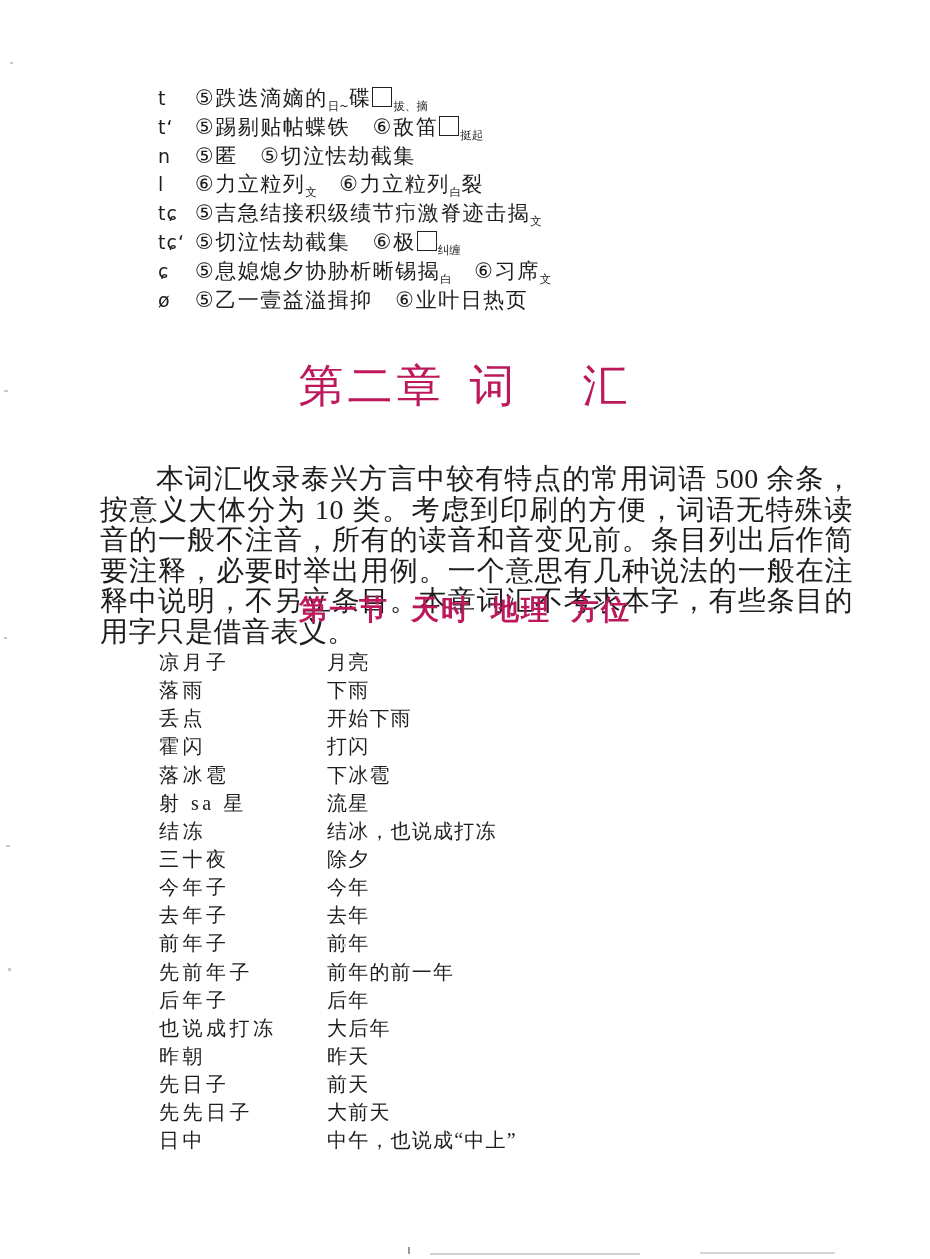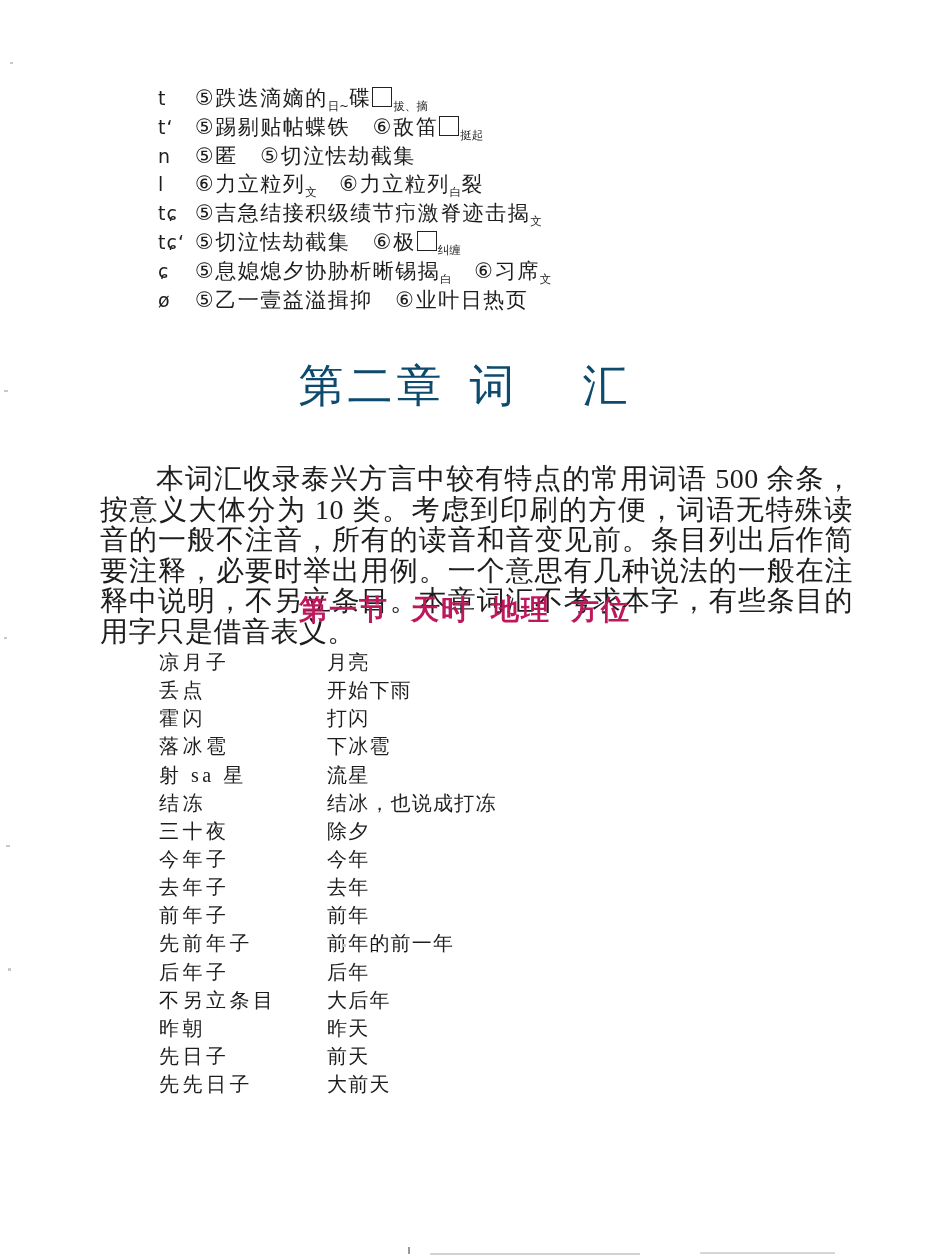--- a/index.html
+++ b/index.html
@@ -22,21 +22,21 @@
   .phon-segs{font-family:"DejaVu Sans","Liberation Serif",sans-serif;white-space:nowrap;}
   .phon-segs .chars{letter-spacing:1.5px;text-align:center;}
   .phon-segs .sub{font-size:11.5px;letter-spacing:0;vertical-align:-5px;}
   .char-box{
     display:inline-block;width:18px;height:18px;
     border:1.6px solid #222;vertical-align:-2px;margin:0 1px;
   }
   
   .chapter-title{
     position:absolute;top:356px;left:0;width:100%;
-    text-align:center;font-size:45px;letter-spacing:4px;color:#0c4a6e;
+    text-align:center;font-size:45px;letter-spacing:4px;color:#be185d;
   }
   .chapter-title .gap-s{margin-right:24px;}
   .chapter-title .gap-l{margin-right:64px;}
   
   .intro{
     position:absolute;left:100px;top:452px;width:753px;
     font-size:28px;line-height:30.5px;
     text-align:justify;text-indent:2em;letter-spacing:0.4px;margin-top:12px;
   }
   
@@ -111,20 +111,24 @@
   <div class="section-title">
     <span class="sec-label">第一节</span><span><span class="sec-word">天时</span><span class="sec-word">地理</span><span class="sec-word">方位</span></span>
   </div>
 
   <div class="vocab">
   <div class="vocab-row">
     <span class="vocab-term">凉月子</span>
     <span class="vocab-def">月亮</span>
   </div>
 
+  <div class="vocab-row">
+    <span class="vocab-term">落雨</span>
+    <span class="vocab-def">下雨</span>
+  </div>
 
   <div class="vocab-row">
     <span class="vocab-term">丢点</span>
     <span class="vocab-def">开始下雨</span>
   </div>
 
   <div class="vocab-row">
     <span class="vocab-term">霍闪</span>
     <span class="vocab-def">打闪</span>
   </div>
@@ -169,39 +173,43 @@
     <span class="vocab-def">前年的前一年</span>
   </div>
 
 
   <div class="vocab-row">
     <span class="vocab-term">后年子</span>
     <span class="vocab-def">后年</span>
   </div>
 
   <div class="vocab-row">
-    <span class="vocab-term">不另立条目</span>
+    <span class="vocab-term">也说成打冻</span>
     <span class="vocab-def">大后年</span>
   </div>
 
   <div class="vocab-row">
     <span class="vocab-term">昨朝</span>
     <span class="vocab-def">昨天</span>
   </div>
 
   <div class="vocab-row">
     <span class="vocab-term">先日子</span>
     <span class="vocab-def">前天</span>
   </div>
 
   <div class="vocab-row">
     <span class="vocab-term">先先日子</span>
     <span class="vocab-def">大前天</span>
   </div>
 
+  <div class="vocab-row">
+    <span class="vocab-term">日中</span>
+    <span class="vocab-def">中午，也说成“中上”</span>
+  </div>
 </div>
 
   <div class="artifact" style="left:10px;top:62px;width:3px;height:2px;"></div>
   <div class="artifact" style="left:4px;top:390px;width:4px;height:2px;"></div>
   <div class="artifact" style="left:4px;top:637px;width:3px;height:2px;"></div>
   <div class="artifact" style="left:6px;top:845px;width:4px;height:2px;"></div>
   <div class="artifact" style="left:8px;top:968px;width:3px;height:3px;"></div>
   <div class="artifact" style="left:343px;top:944px;width:3px;height:3px;"></div>
   <div class="artifact" style="left:408px;top:1247px;width:2px;height:7px;background:#9a9a9a;"></div>
   <div class="artifact" style="left:430px;top:1253px;width:210px;height:2px;background:#d2d2d2;"></div>

